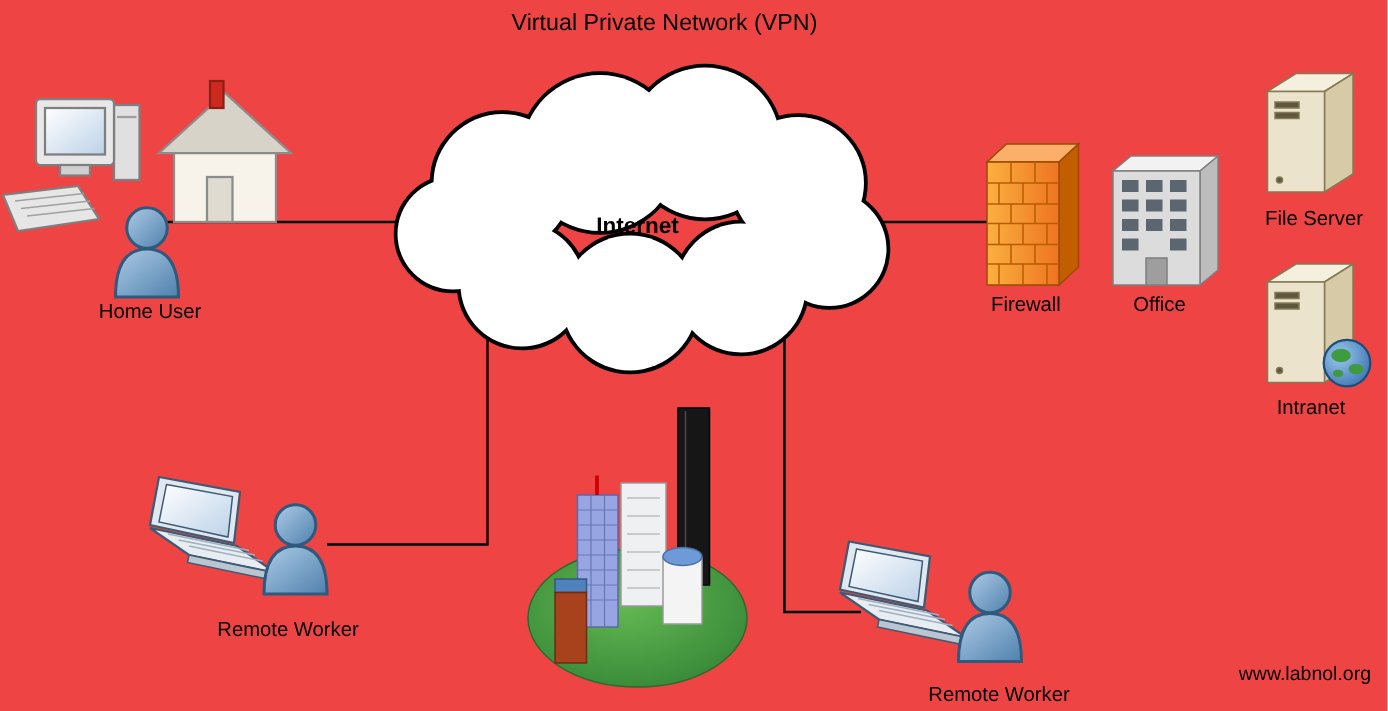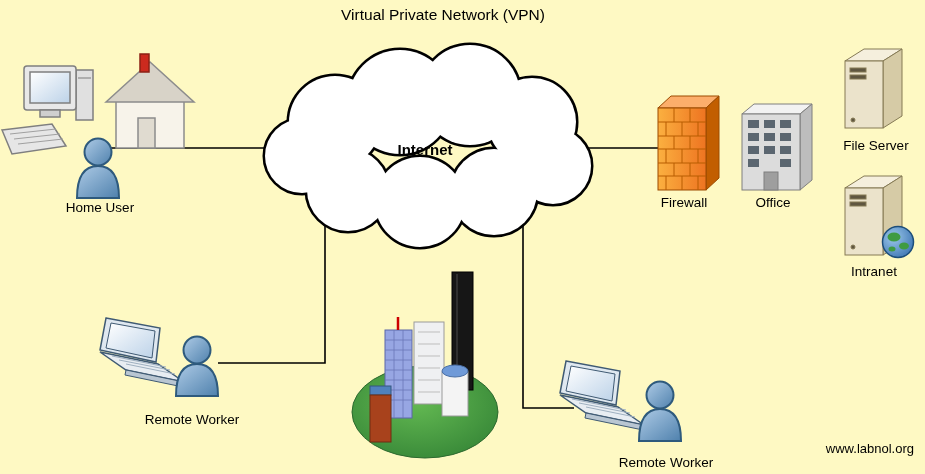--- a/index.html
+++ b/index.html
@@ -1,16 +1,16 @@
 <!DOCTYPE html>
 <html><head>
 <meta charset="utf-8">
 <style>
   html,body{margin:0;padding:0;background:#ffffff;}
-  .canvas{position:relative;width:925px;height:474px;background:#fef9c3;font-family:"Liberation Sans",sans-serif;overflow:hidden;}
+  .canvas{position:relative;width:925px;height:474px;background:#ef4444;font-family:"Liberation Sans",sans-serif;overflow:hidden;}
   svg{display:block;}
   text{font-family:"Liberation Sans",sans-serif;fill:#000000;}
   .title{font-size:15.5px;}
   .label{font-size:13.5px;}
   .cloud-label{font-size:15px;font-weight:bold;}
   .watermark{font-size:13px;}
 </style>
 </head>
 <body>
 

